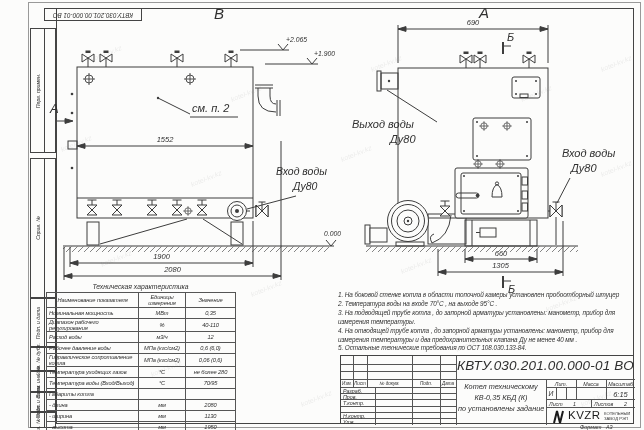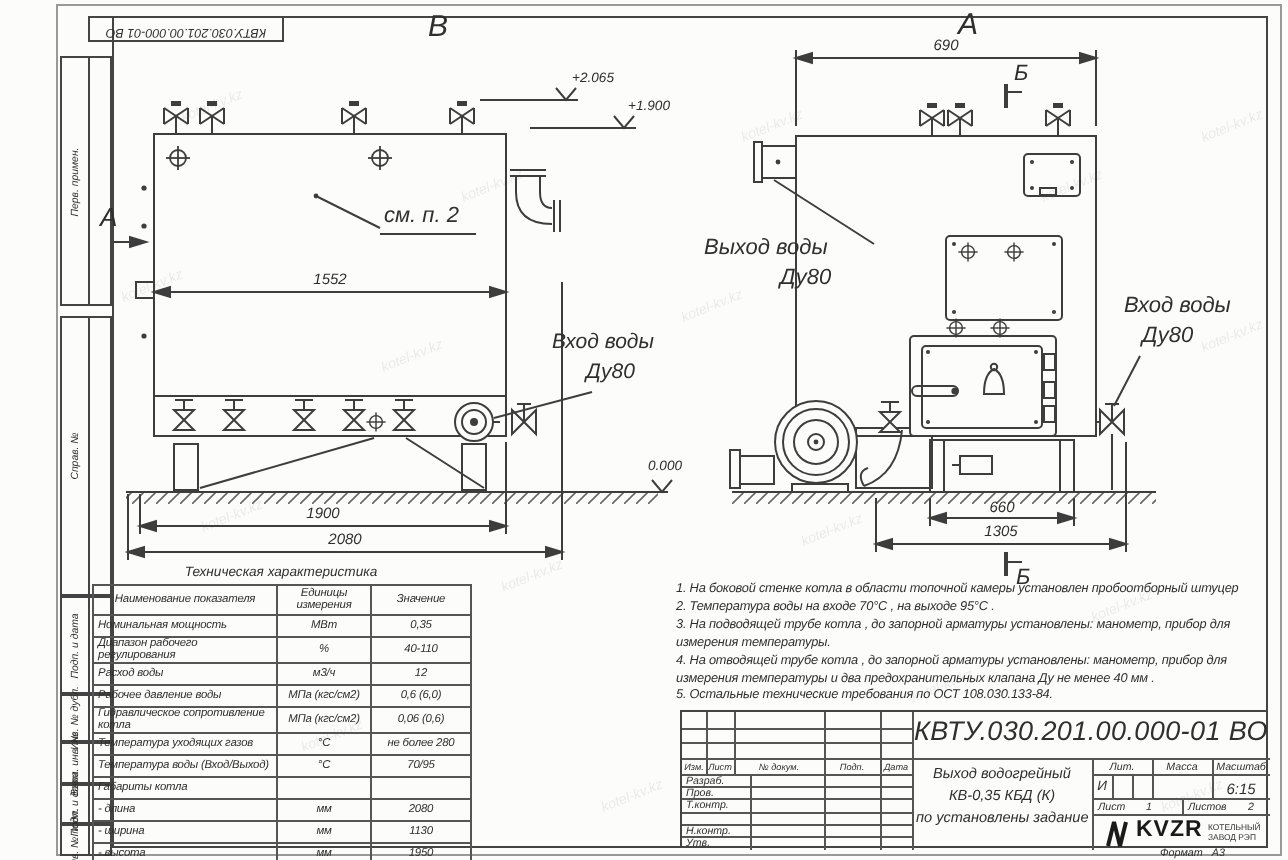--- a/index.html
+++ b/index.html
@@ -418,21 +418,21 @@
     <div class="vl" style="left:265px;top:23px;height:20px"></div>
     <div class="vl" style="left:215px;top:31px;height:12px"></div>
     <div class="vl" style="left:225px;top:31px;height:12px"></div>
     <div class="vl" style="left:250px;top:43px;height:8px"></div>
     <div class="hl" style="left:205px;top:31px;width:89px"></div>
     <div class="hl" style="left:205px;top:43px;width:89px"></div>
     <div class="hl" style="left:205px;top:51px;width:89px"></div>
 
     <div class="cell tc" style="left:115px;top:2px;width:179px;font-size:13.5px;letter-spacing:0.2px">КВТУ.030.201.00.000-01 ВО</div>
 
-    <div class="cell tc" style="left:117px;top:26px;width:86px;font-size:7.3px">Выход водогрейный</div>
+    <div class="cell tc" style="left:117px;top:26px;width:86px;font-size:7.3px">Котел техническому</div>
     <div class="cell tc" style="left:117px;top:37px;width:86px;font-size:7.3px">КВ-0,35 КБД (К)</div>
     <div class="cell tc" style="left:117px;top:48px;width:86px;font-size:7.3px">по установлены задание</div>
 
     <div class="cell tc" style="left:205px;top:24.5px;width:30px;font-size:5.3px">Лит.</div>
     <div class="cell tc" style="left:235px;top:24.5px;width:30px;font-size:5.3px">Масса</div>
     <div class="cell tc" style="left:265px;top:24.5px;width:29px;font-size:5.3px">Масштаб</div>
     <div class="cell tc" style="left:205px;top:34px;width:10px;font-size:6.8px">И</div>
     <div class="cell tc" style="left:265px;top:33.5px;width:29px;font-size:7.5px">6:15</div>
 
     <div class="cell" style="left:208px;top:44.5px;font-size:5.3px">Лист</div>
@@ -449,21 +449,21 @@
     <div class="cell" style="left:2px;top:31.5px;font-size:5.3px">Разраб.</div>
     <div class="cell" style="left:2px;top:37.5px;font-size:5.3px">Пров.</div>
     <div class="cell" style="left:2px;top:44px;font-size:5.3px">Т.контр.</div>
     <div class="cell" style="left:2px;top:56.5px;font-size:5.3px">Н.контр.</div>
     <div class="cell" style="left:2px;top:62.5px;font-size:5.3px">Утв.</div>
 
     <div class="cell" style="left:205px;top:51px;width:89px;height:18px">
       <svg width="14" height="15" style="position:absolute;left:6px;top:2px">
         <path d="M2,14 L5,2 L8,14 L11,2" stroke="#1a1a1a" stroke-width="2" fill="none"></path>
       </svg>
-      <span style="position:absolute;left:22px;top:2px;font-size:11.5px;font-weight:bold;font-style:normal;letter-spacing:0.5px;color:#1a1a1a">KVZR</span>
+      <span style="position:absolute;left:22px;top:2px;font-size:11.5px;font-weight:normal;font-style:normal;letter-spacing:0.5px;color:#1a1a1a">KVZR</span>
       <span style="position:absolute;left:58px;top:3.5px;font-size:4.2px;font-style:normal;color:#333">КОТЕЛЬНЫЙ</span>
       <span style="position:absolute;left:58px;top:9px;font-size:4.2px;font-style:normal;color:#333">ЗАВОД РЭП</span>
     </div>
   </div>
 
   <div class="t" style="left:580px;top:424.5px;font-size:5.4px">
     <span>Формат</span>&nbsp;&nbsp;
     <span>А3</span>
   </div>
 

